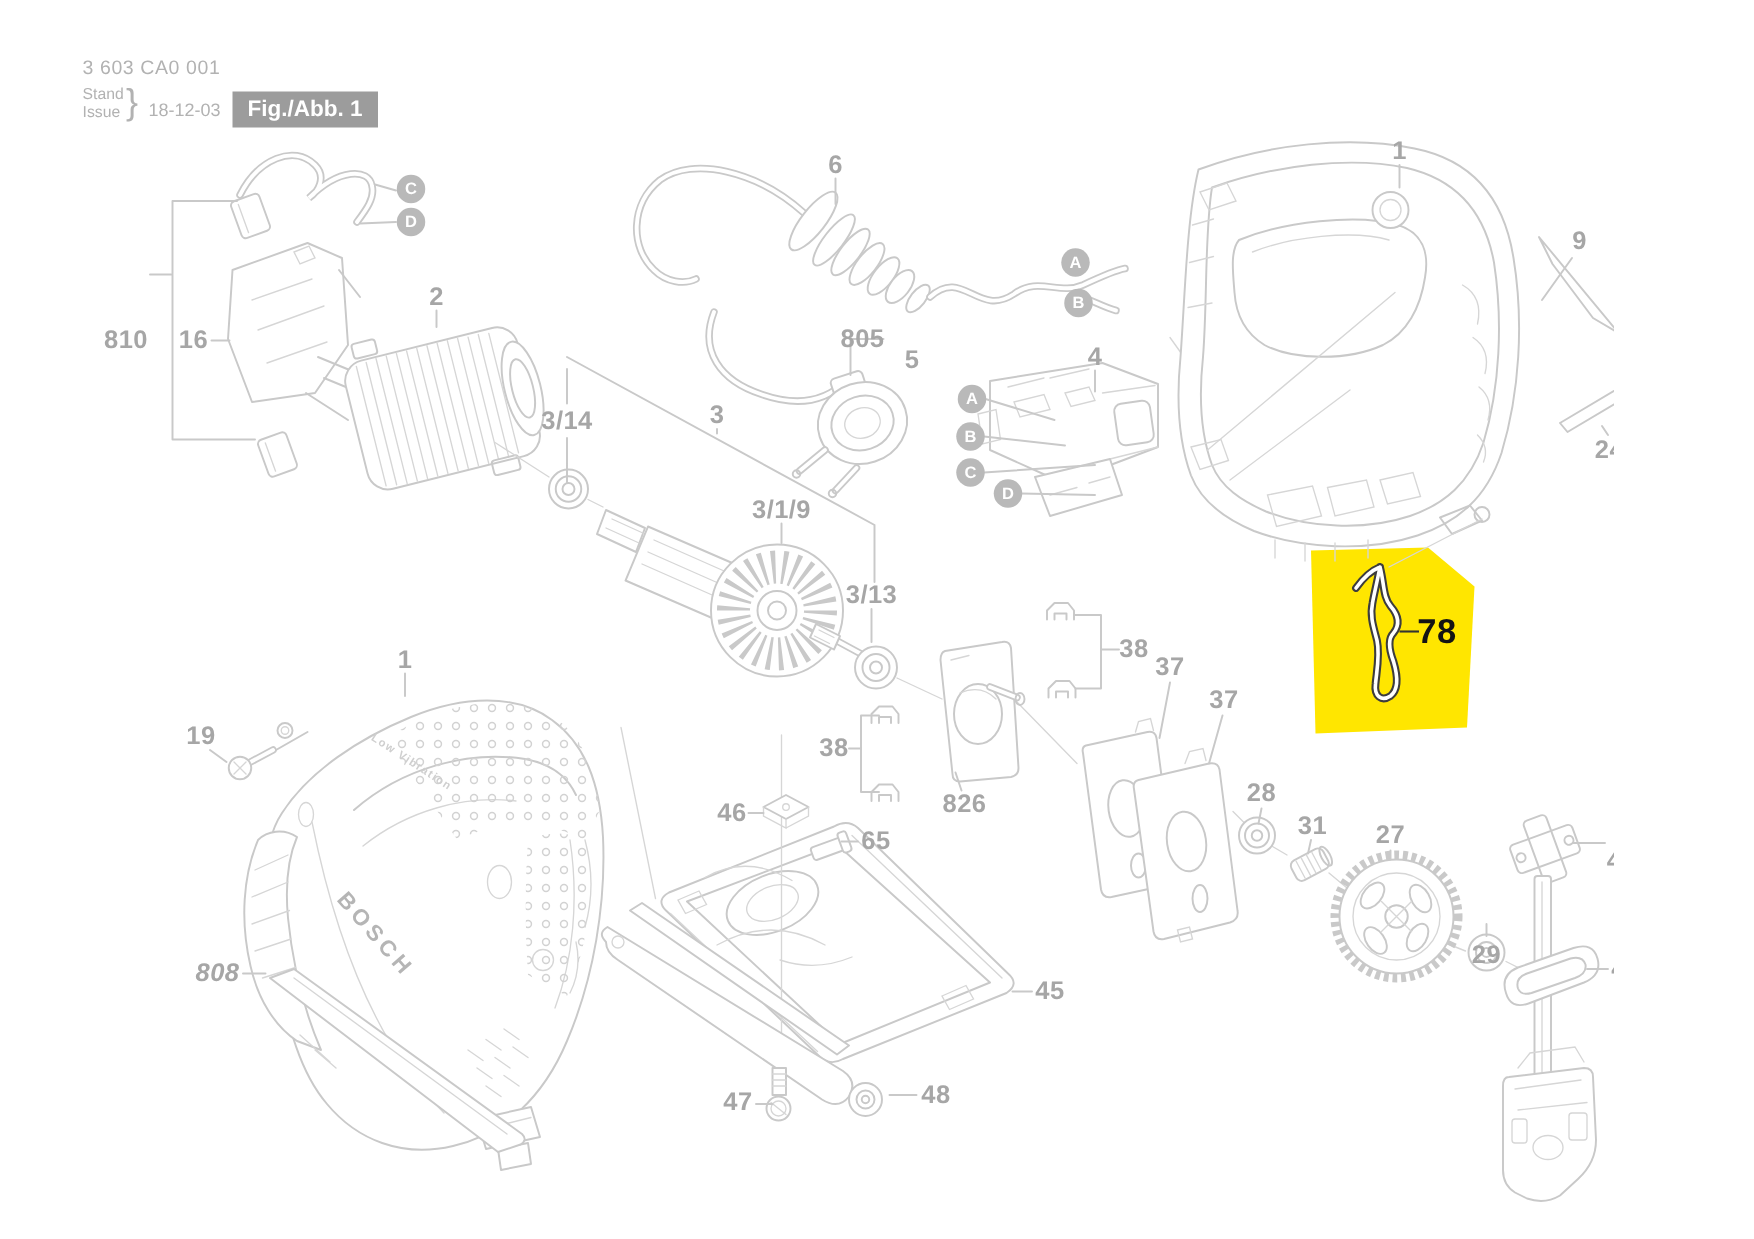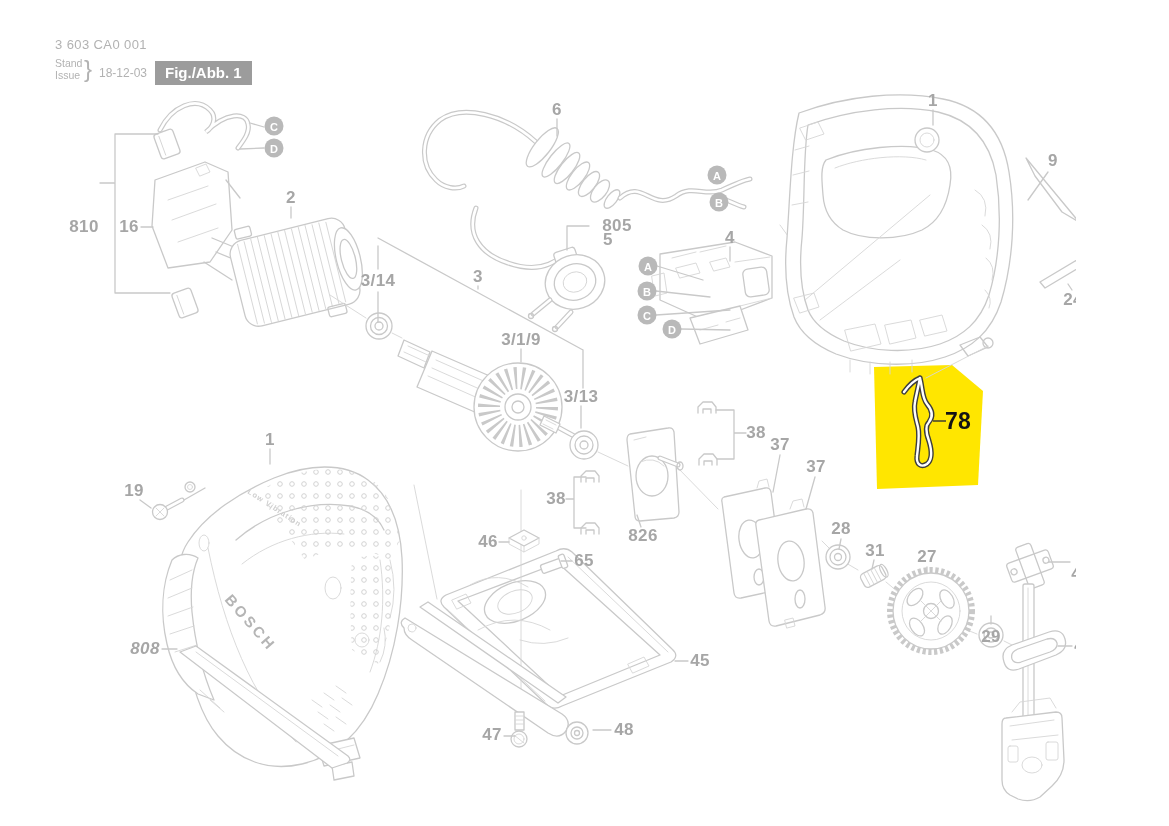--- a/index.html
+++ b/index.html
@@ -352,21 +352,21 @@
       <path class="clip-i" d="M904,392 C909,385 915,380 920,378 C923,390 922,398 927,404 C933,411 933,417 929,422 C925,426 926,433 929,441 C932,451 932,460 927,464 C921,468 916,464 917,456 C918,446 920,436 918,427 C916,419 913,411 915,402 C916,396 917,393 920,378"></path>
       <path class="dk" d="M933,421 H946"></path>
     </g>
   </svg>
 
   <div>
       <div class="part-label" style="left: 84px; top: 183px; margin-top: 44px;">810</div>
       <div class="part-label" style="left: 129px; top: 227px;">16</div>
       <div class="part-label" style="left: 291px; top: 198px;">2</div>
       <div class="part-label" style="left: 557px; top: 110px;">6</div>
-      <div class="part-label" style="left: 617px; top: 226px; text-align: center;">805</div>
+      <div class="part-label" style="left: 575px; top: 226px; text-align: center;">805</div>
       <div class="part-label" style="left: 608px; top: 240px;">5</div>
       <div class="part-label" style="left: 378px; top: 281px;">3/14</div>
       <div class="part-label" style="left: 478px; top: 277px;">3</div>
       <div class="part-label" style="left: 521px; top: 340px;">3/1/9</div>
       <div class="part-label" style="left: 581px; top: 397px;">3/13</div>
       <div class="part-label" style="left: 730px; top: 238px;">4</div>
       <div class="part-label" style="left: 933px; top: 101px;">1</div>
       <div class="part-label" style="left: 1053px; top: 161px;">9</div>
       <div class="part-label" style="left: 1073px; top: 300px;">24</div>
       <div class="part-label dark" style="left: 958px; top: 421px;">78</div>

